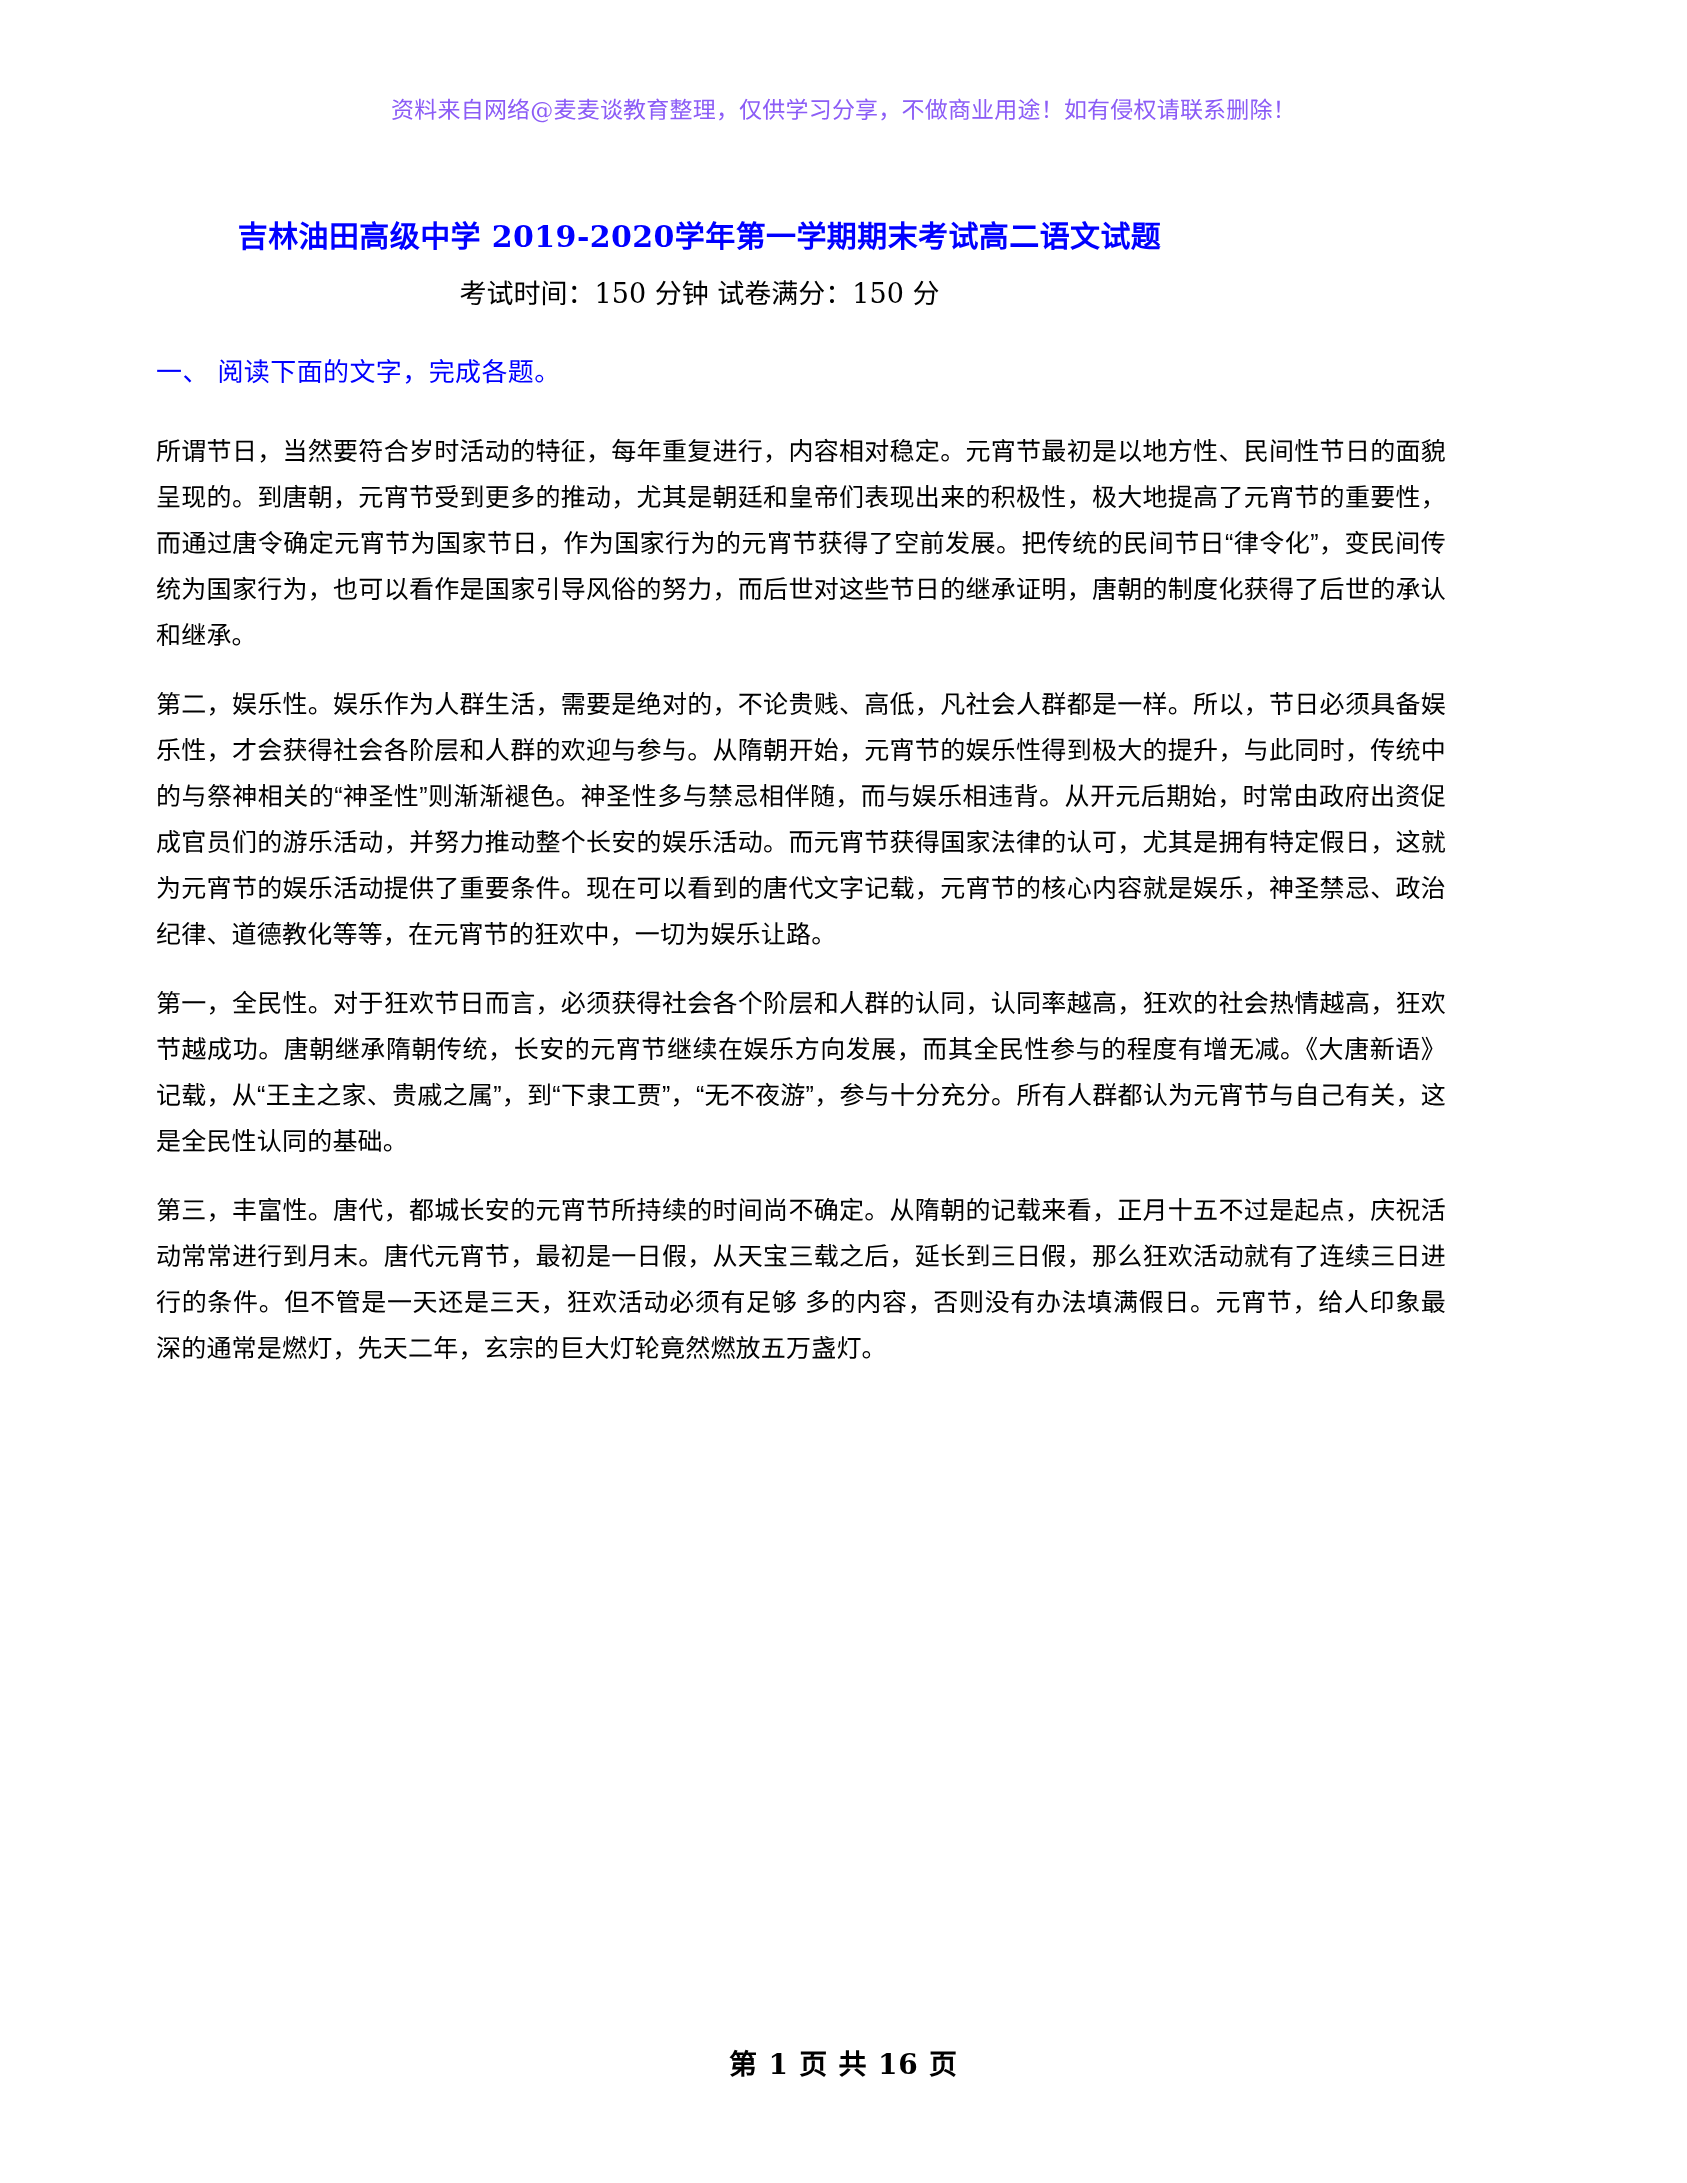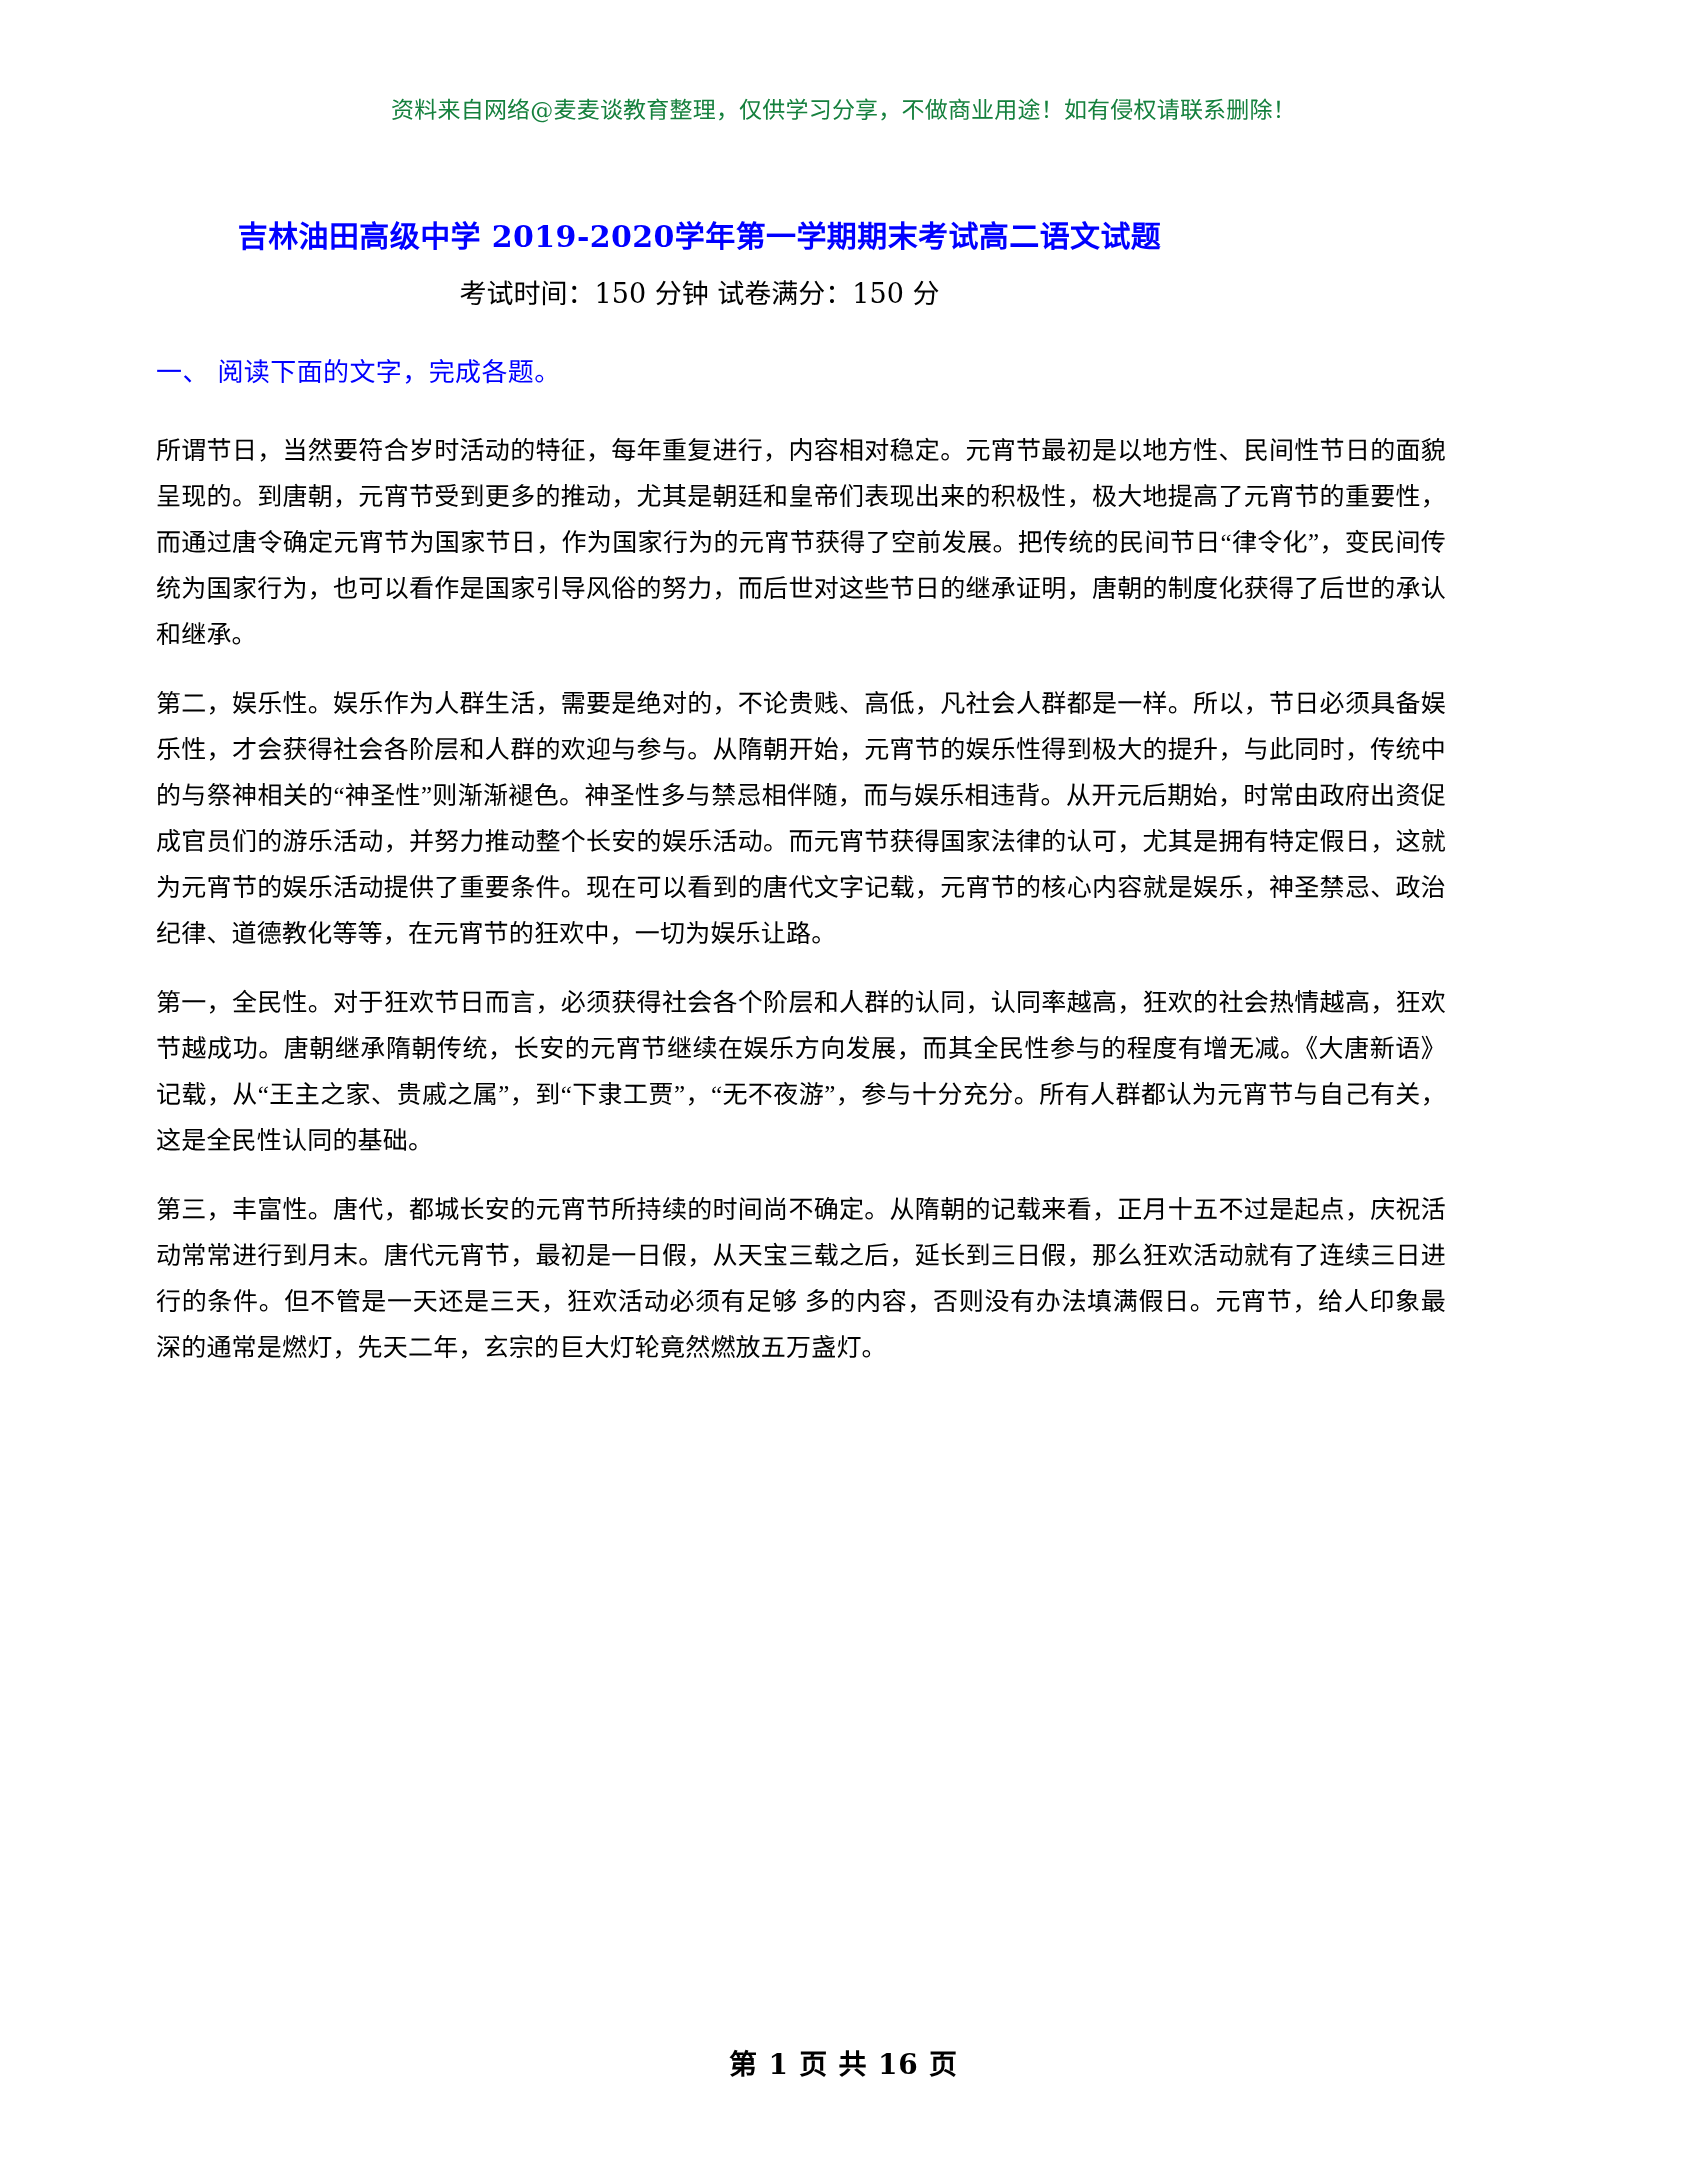--- a/index.html
+++ b/index.html
@@ -27,21 +27,21 @@
     top: 96px;
     left: 0;
     width: 1687px;
     text-align: center;
   }
   .doc-header .watermark-text {
     display: inline-block;
     font-family: "DejaVu Serif", "Liberation Serif", serif;
     font-size: 23px;
     line-height: 1.3;
-    color: #15803d;
+    color: #8b5cf6;
     letter-spacing: 0.2px;
     white-space: nowrap;
     text-align: center;
   }
 
   
   .title-block {
     position: absolute;
     top: 218px;
     left: 0;
@@ -80,21 +80,21 @@
     font-family: "DejaVu Serif", "Liberation Serif", serif;
     font-size: 26px;
     font-weight: normal;
     color: #0000ff;
     line-height: 1.5;
     margin: 0 0 36px 0;
     letter-spacing: 0.4px;
   }
 
   .body-para {
-    font-family: Liberation Serif, serif;
+    font-family: Liberation Sans, sans-serif;
     font-size: 25px;
     font-weight: normal;
     color: #000000;
     line-height: 46px;
     margin: 0 0 23px 0;
     text-align: justify;
     text-justify: inter-ideograph;
     text-indent: 0;
     letter-spacing: 0.2px;
     word-break: break-all;

